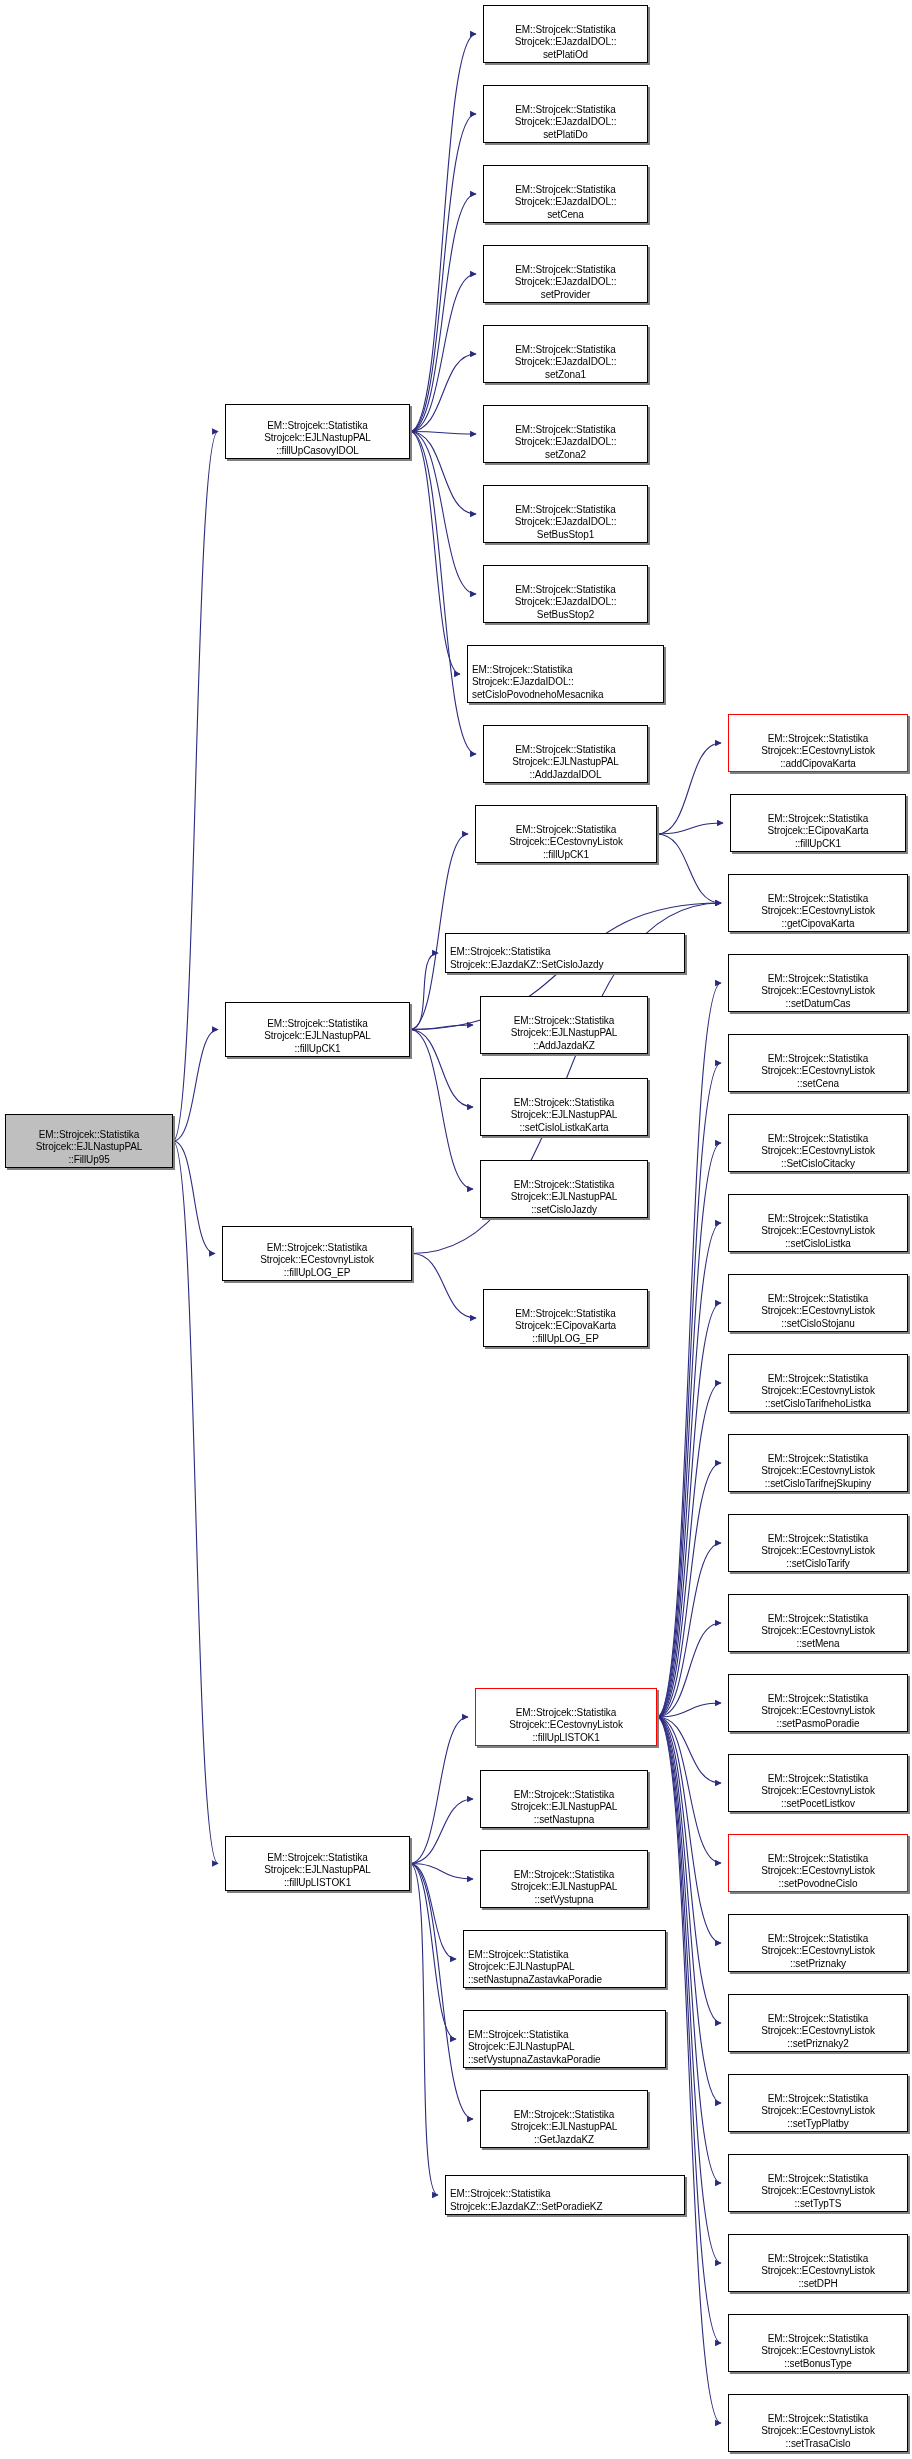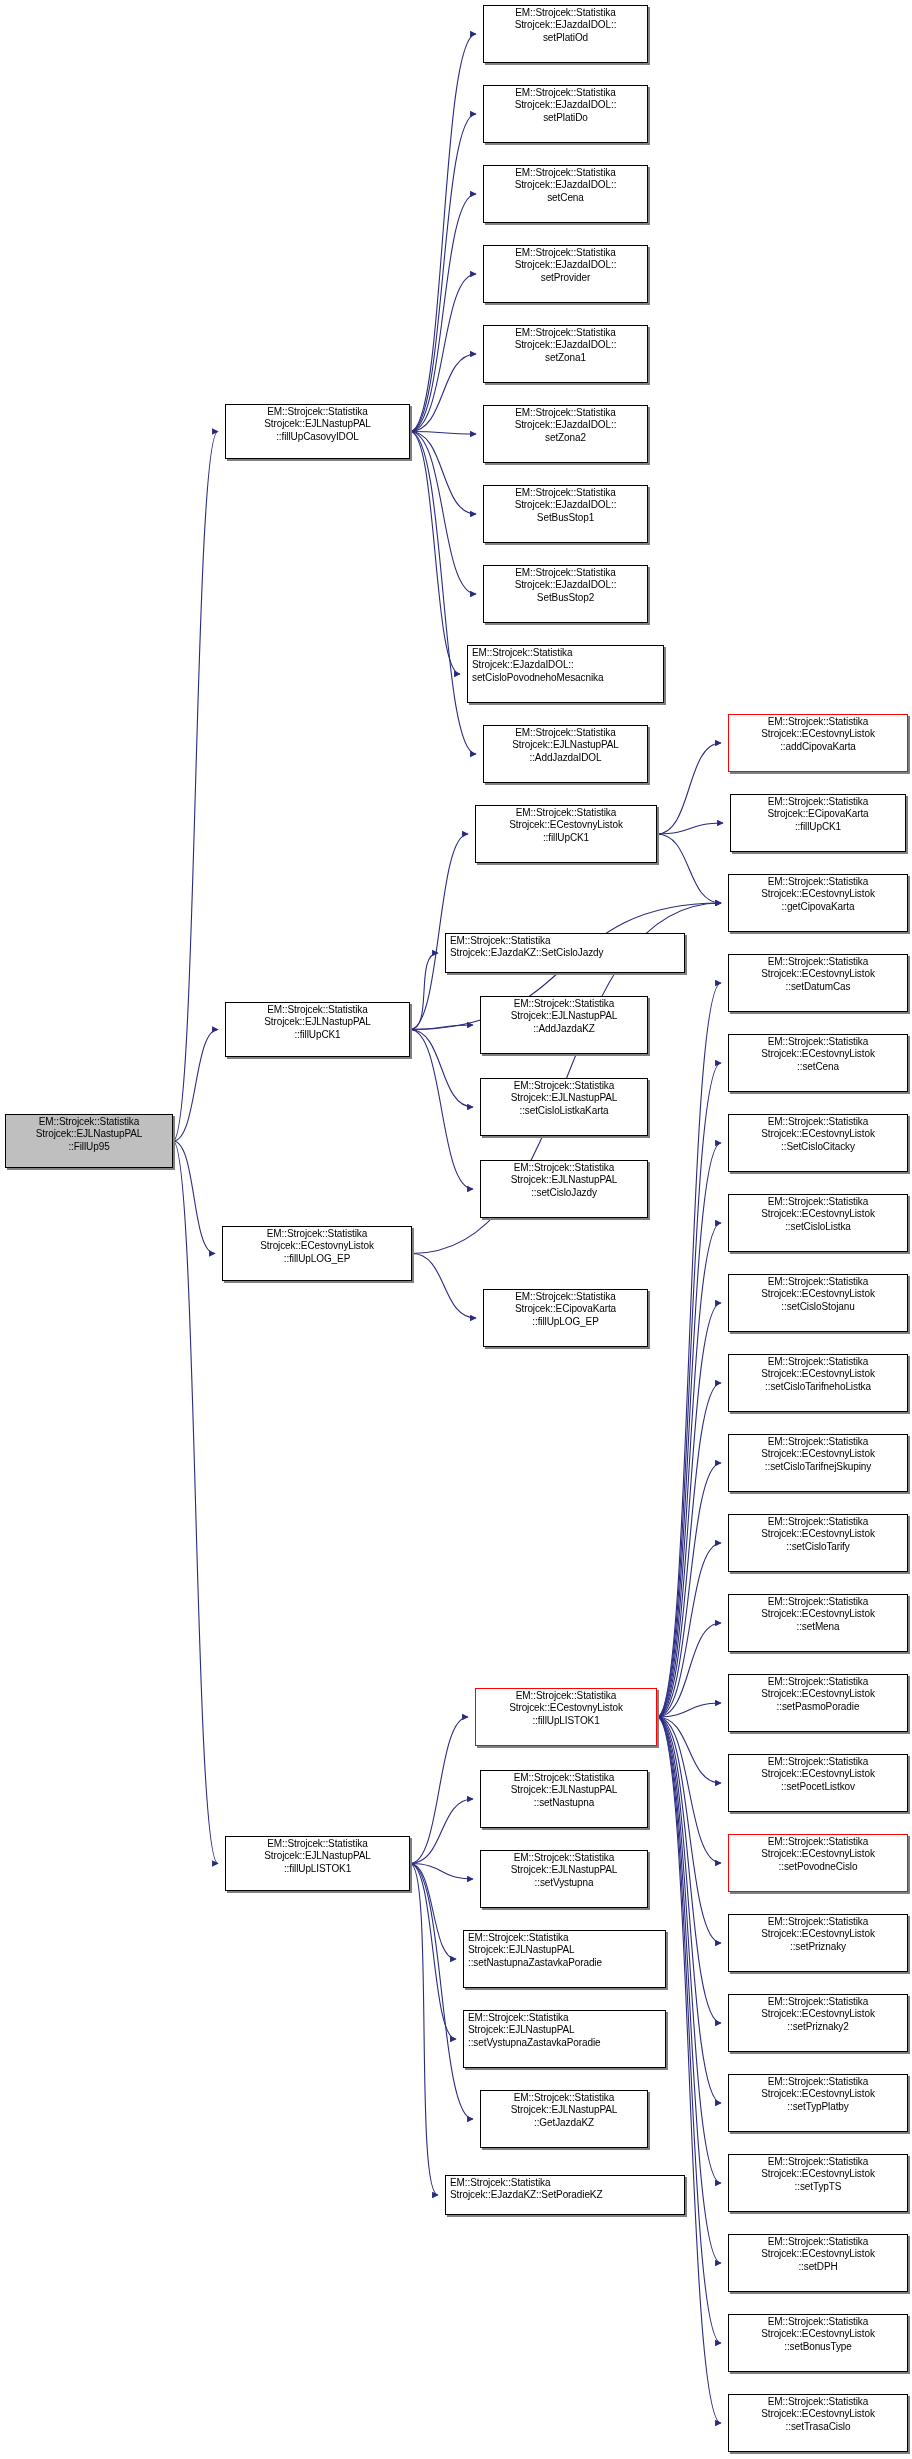--- a/index.html
+++ b/index.html
@@ -18,21 +18,21 @@
     width:912px; height:2459px;
     pointer-events:none;
   }
   .node{
     position:absolute;
     box-sizing:border-box;
     background:#ffffff;
     border:1px solid #000000;
     box-shadow:2px 2px 0 0 #808080;
     display:flex;
-    align-items:flex-start;
+    align-items:flex-end;
     justify-content:center;
     text-align:center;
     font-size:10px;
     line-height:12.4px;
     color:#000000;
     letter-spacing:-0.1px;
     white-space:pre-line;
     padding:1px 2px;
     z-index:2;
   }

